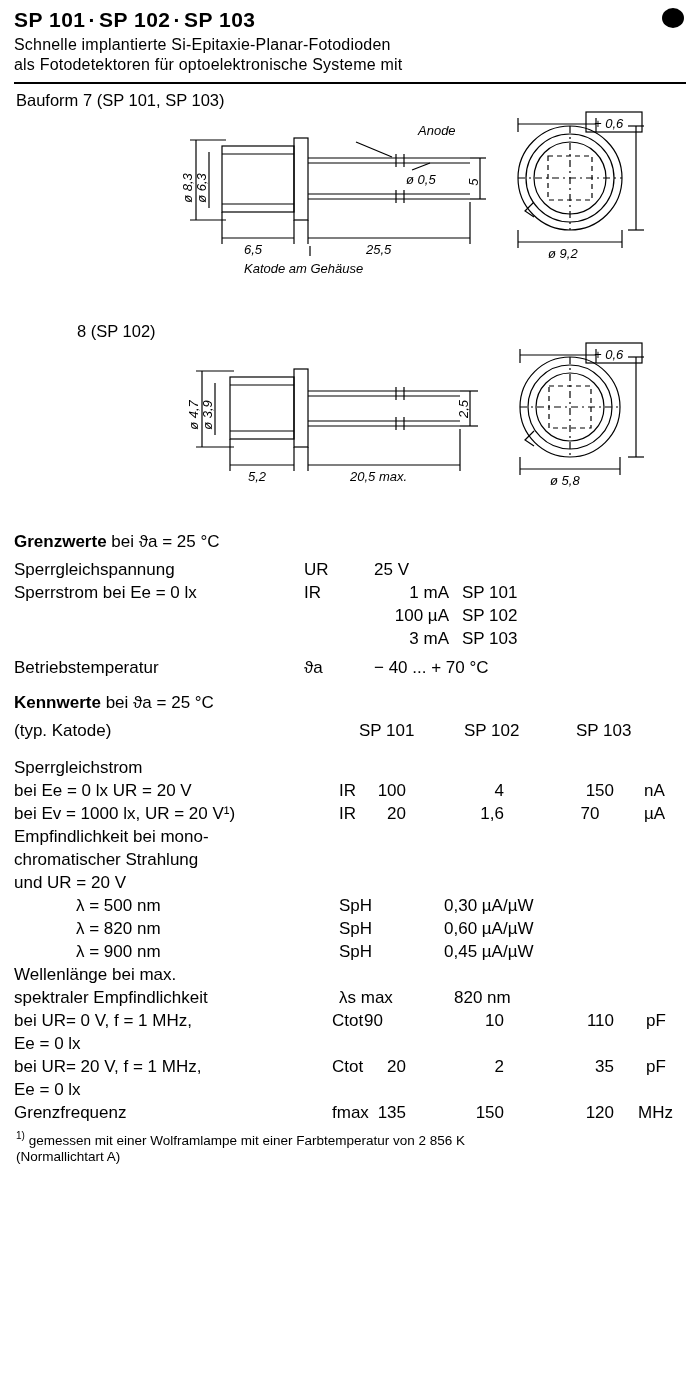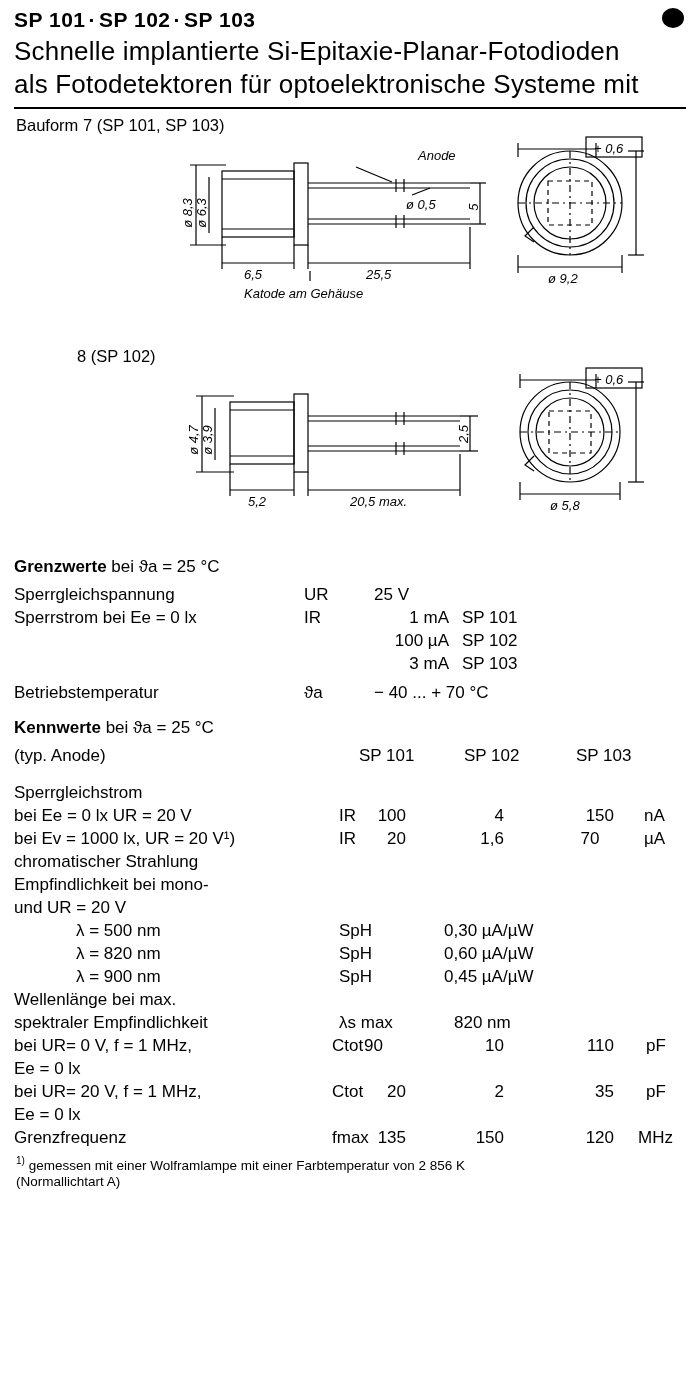--- a/index.html
+++ b/index.html
@@ -39,21 +39,21 @@
   .black-dot {
     position: absolute;
     right: 16px;
     top: 8px;
     width: 22px;
     height: 20px;
     border-radius: 50%;
     background: #000;
   }
   .subtitle {
-    font-size: 26px;
+    font-size: 16px;
     line-height: 1.25;
     margin-top: 3px;
     letter-spacing: 0.2px;
   }
   .rule {
     border-top: 2px solid #000;
     margin: 7px 14px 0 14px;
   }
   
   .draw-caption {
@@ -295,21 +295,21 @@
     </div>
   </div>
 
   <div class="sec-head" style="padding-top:12px">
     <b>Kennwerte</b>
     <span>bei ϑa = 25 °C</span>
   </div>
   <div class="spec">
     <div class="gap6"></div>
     <div class="row">
-      <span class="c col-label">(typ. Anode)</span>
+      <span class="c col-label">(typ. Katode)</span>
       <span class="c" style="left:345px">SP 101</span>
       <span class="c" style="left:450px">SP 102</span>
       <span class="c" style="left:562px">SP 103</span>
     </div>
     <div class="gap14"></div>
 
     <div class="row">
       <span class="c col-label">Sperrgleichstrom</span>
     </div>
     <div class="row">
@@ -323,24 +323,24 @@
     <div class="row">
       <span class="c col-label">bei Ev  = 1000 lx, UR = 20 V¹)</span>
       <span class="c" style="left:325px">IR</span>
       <span class="c" style="left:350px;width:42px;text-align:right">20</span>
       <span class="c" style="left:440px;width:50px;text-align:right">1,6</span>
       <span class="c" style="left:552px;width:48px;text-align:center">70</span>
       <span class="c" style="left:630px">µA</span>
     </div>
 
     <div class="row">
+      <span class="c col-label">Empfindlichkeit bei mono-</span>
+    </div>
+    <div class="row">
       <span class="c col-label">chromatischer Strahlung</span>
-    </div>
-    <div class="row">
-      <span class="c col-label">Empfindlichkeit bei mono-</span>
     </div>
     <div class="row">
       <span class="c col-label">und  UR = 20 V</span>
     </div>
 
     <div class="row">
       <span class="c" style="left:62px">λ   = 500 nm</span>
       <span class="c" style="left:325px">SpH</span>
       <span class="c" style="left:430px">0,30 µA/µW</span>
     </div>

